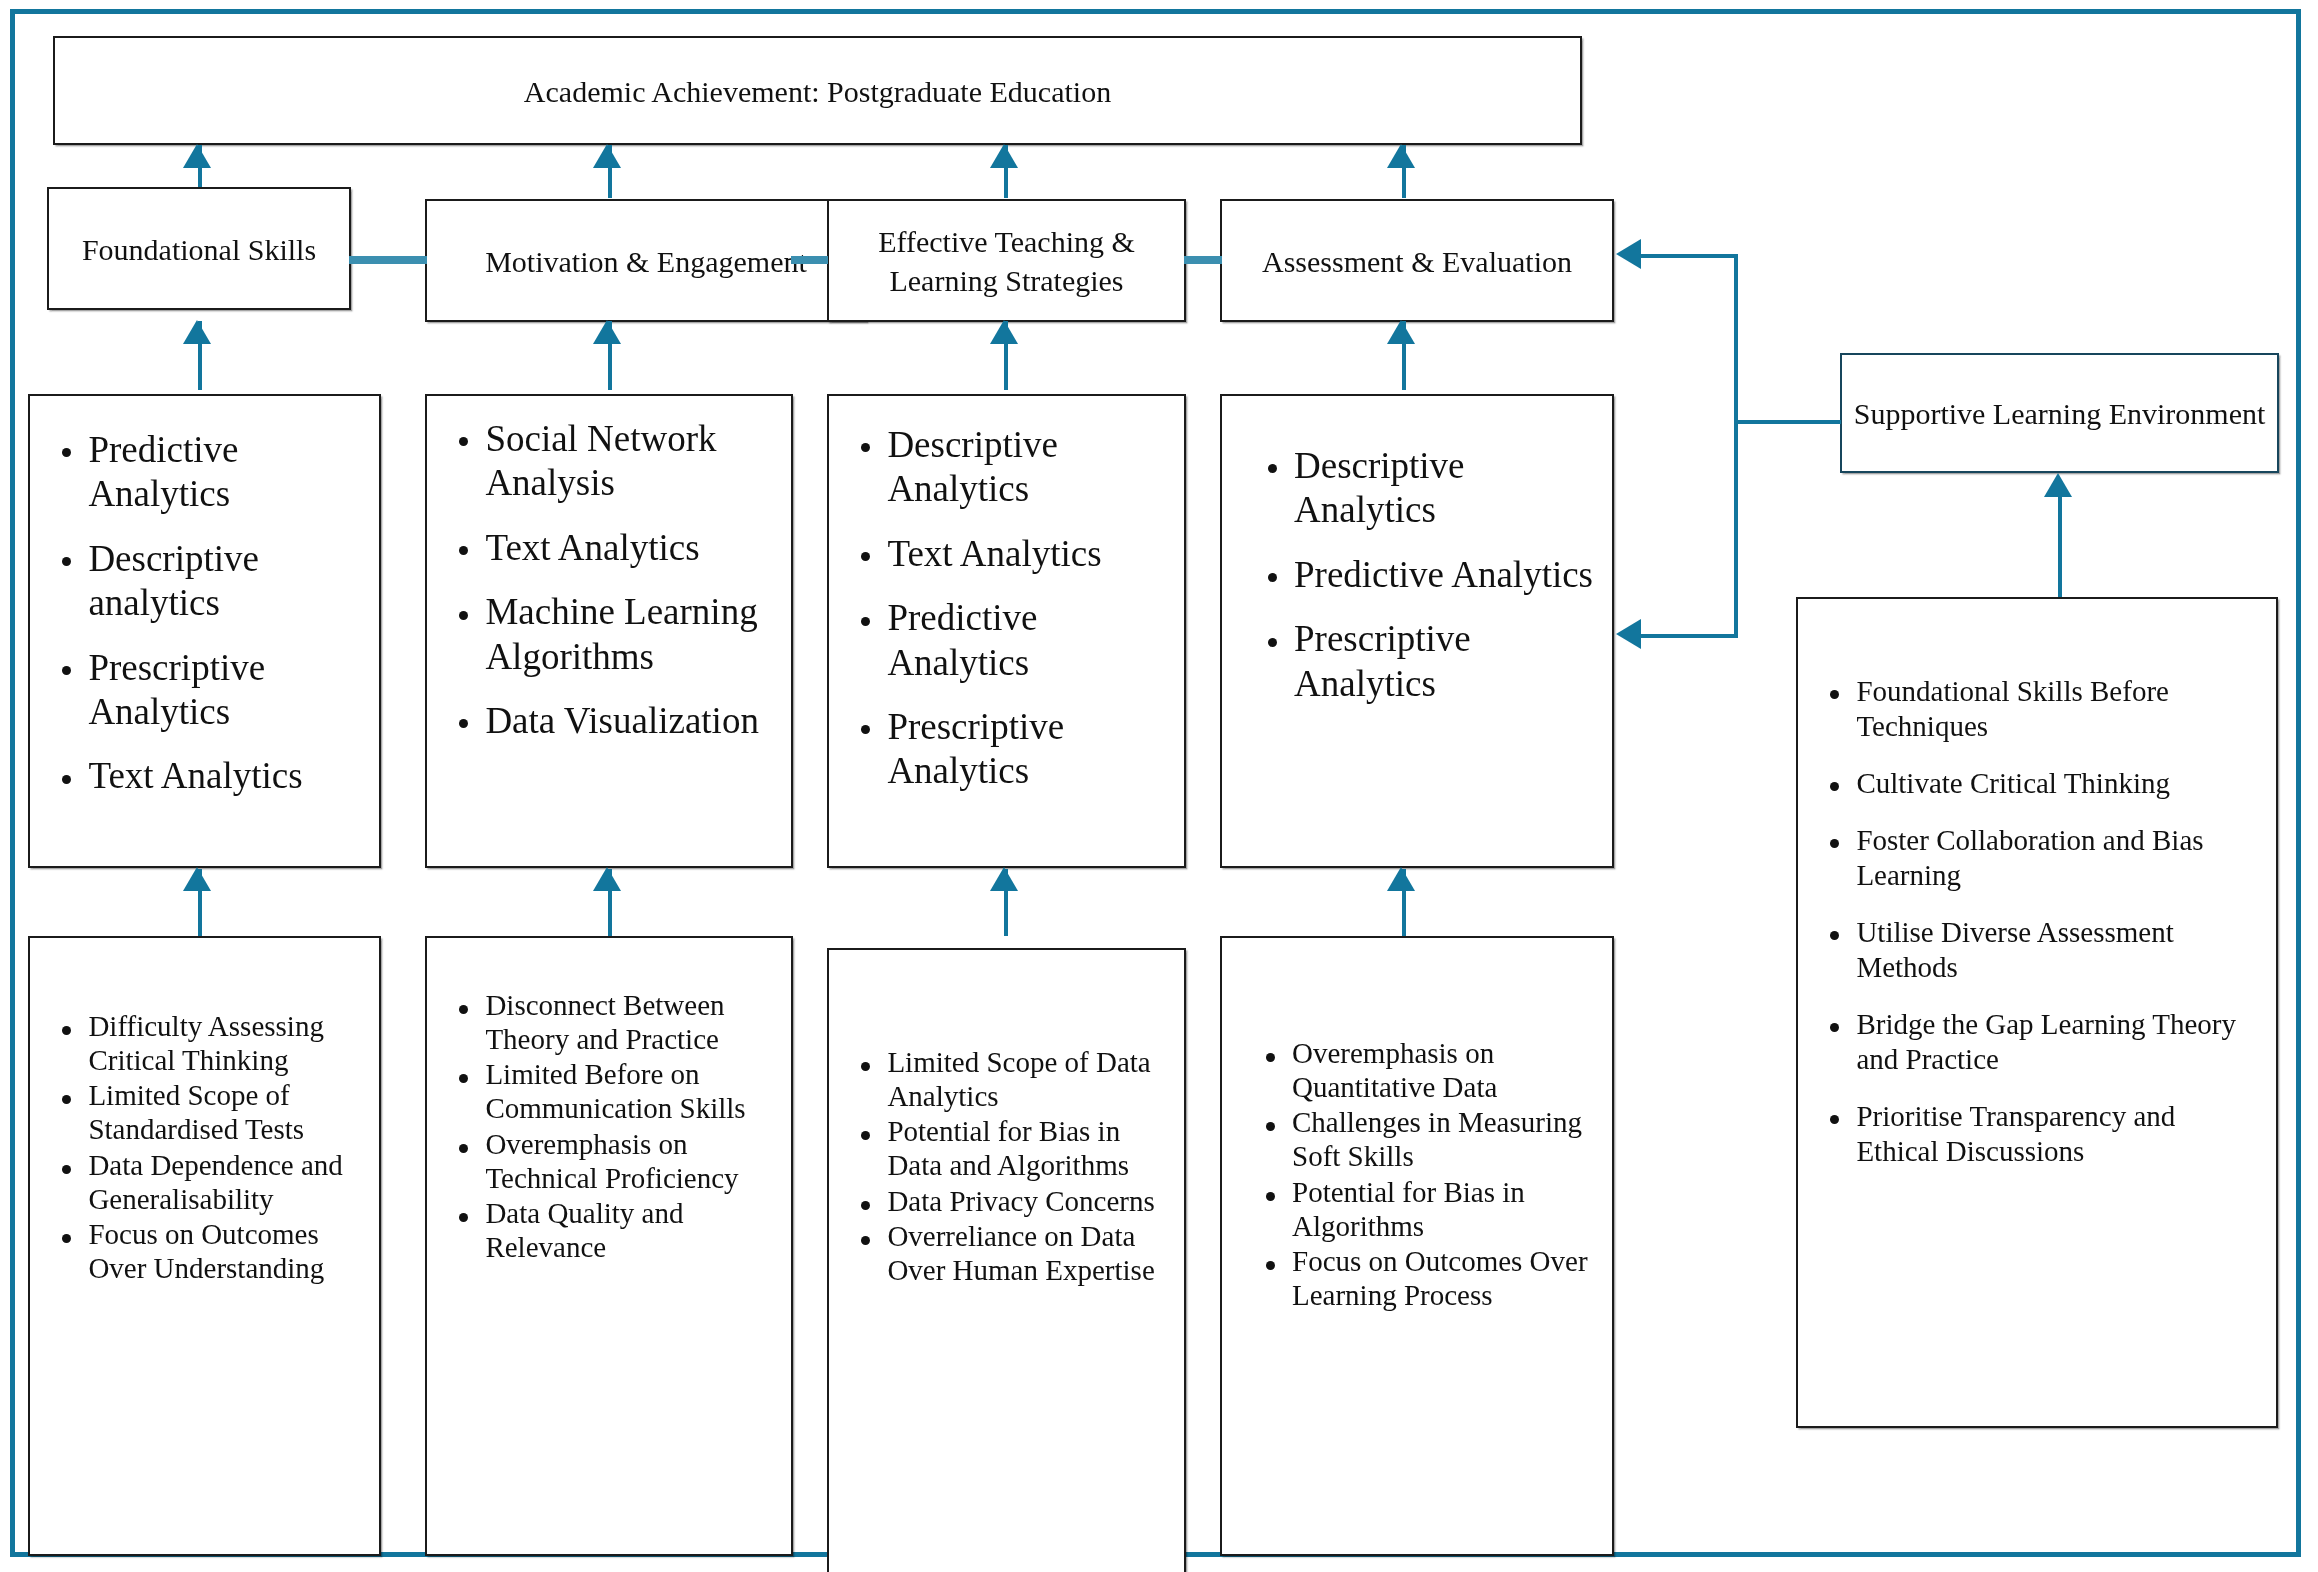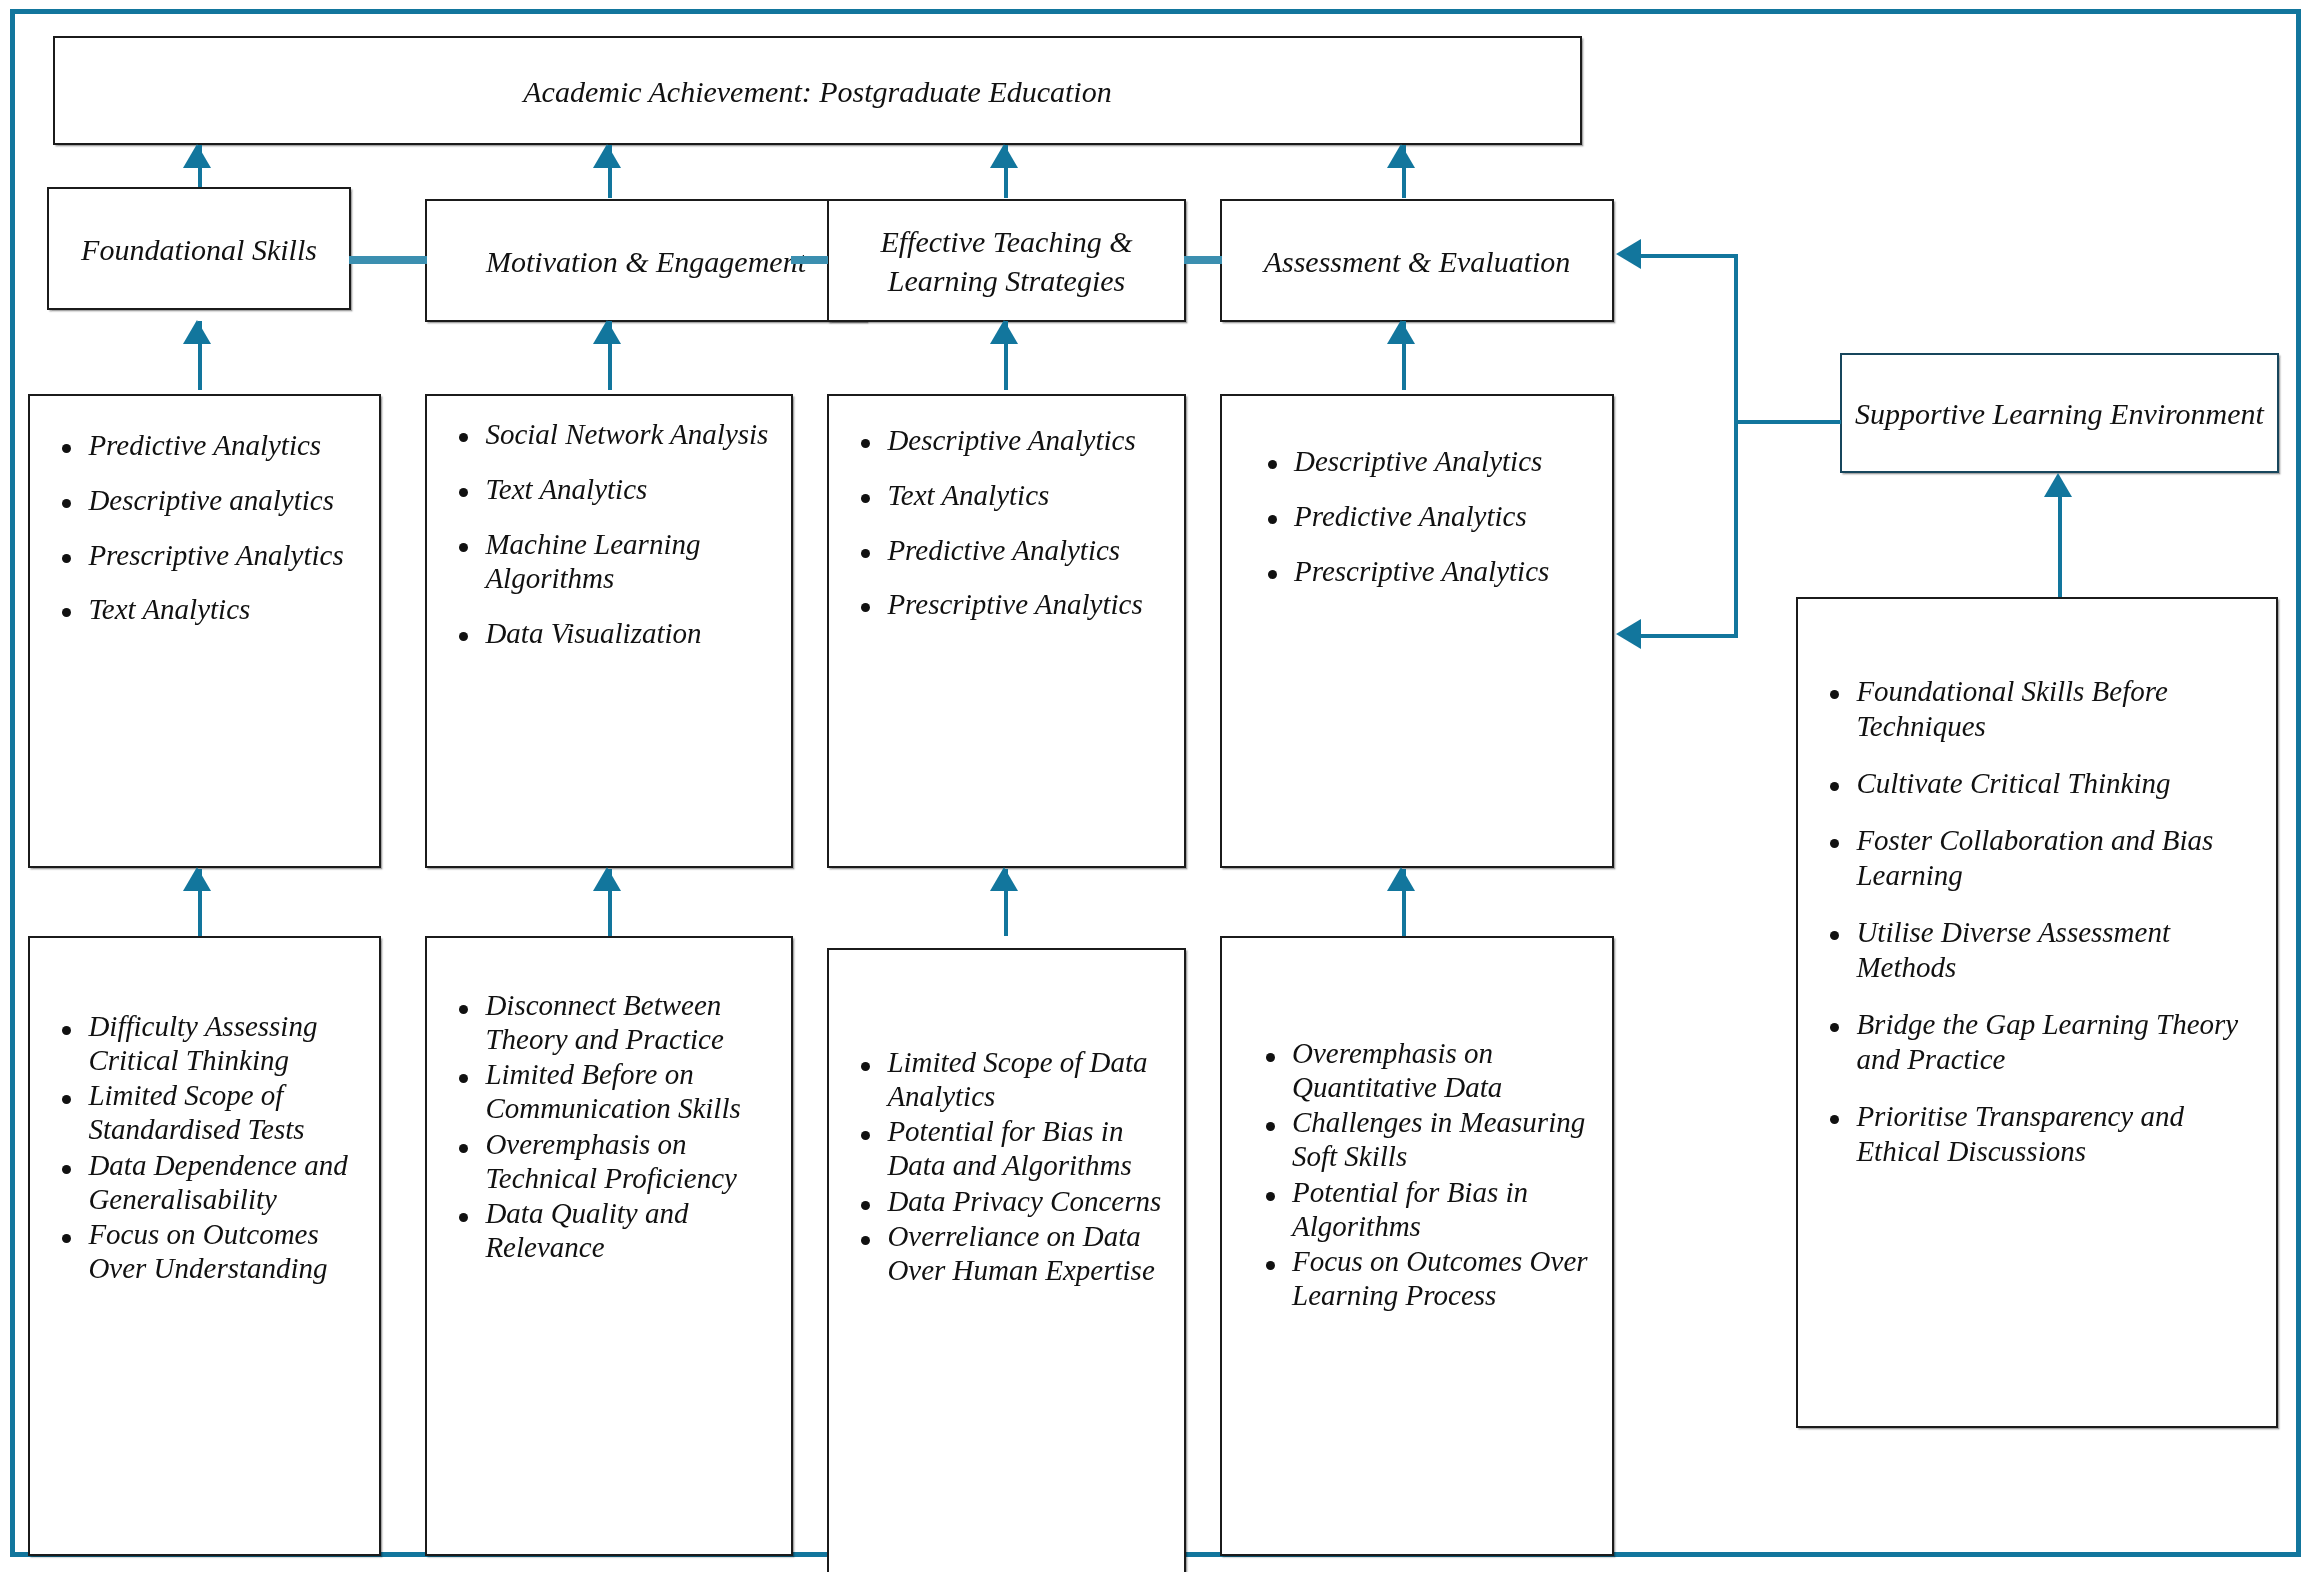--- a/index.html
+++ b/index.html
@@ -21,21 +21,20 @@
     border:5.9px solid #12769d;
     box-sizing:border-box;
   }
 
   .box{
     position:absolute;
     background:#ffffff;
     border:2.7px solid #1b1b1b;
     box-sizing:border-box;
     box-shadow:1.6px 2.1px 1.6px rgba(0,0,0,.35);
-    font-style:italic;
   }
   .box.thin{ border-width:2.1px; }
   .box.teal{ border-color:#17465c; }
 
   .box-title{
     position:absolute;
     left:0; right:0; top:50%;
     transform:translateY(-50%);
     text-align:center;
     font-size:30px;
@@ -63,21 +62,21 @@
     top:0.55em;
     width:9px; height:9px;
     border-radius:50%;
     background:#111111;
   }
 
   
   .list-loose{
     position:absolute;
     left:23.4px; right:12.8px;
-    font-size:29px;
+    font-size:37px;
     line-height:1.20;
   }
   .list-loose li{ margin-bottom:20px; }
 
   
   .list-tight{
     position:absolute;
     left:23.4px; right:9.6px;
     font-size:29px;
     line-height:1.17;

